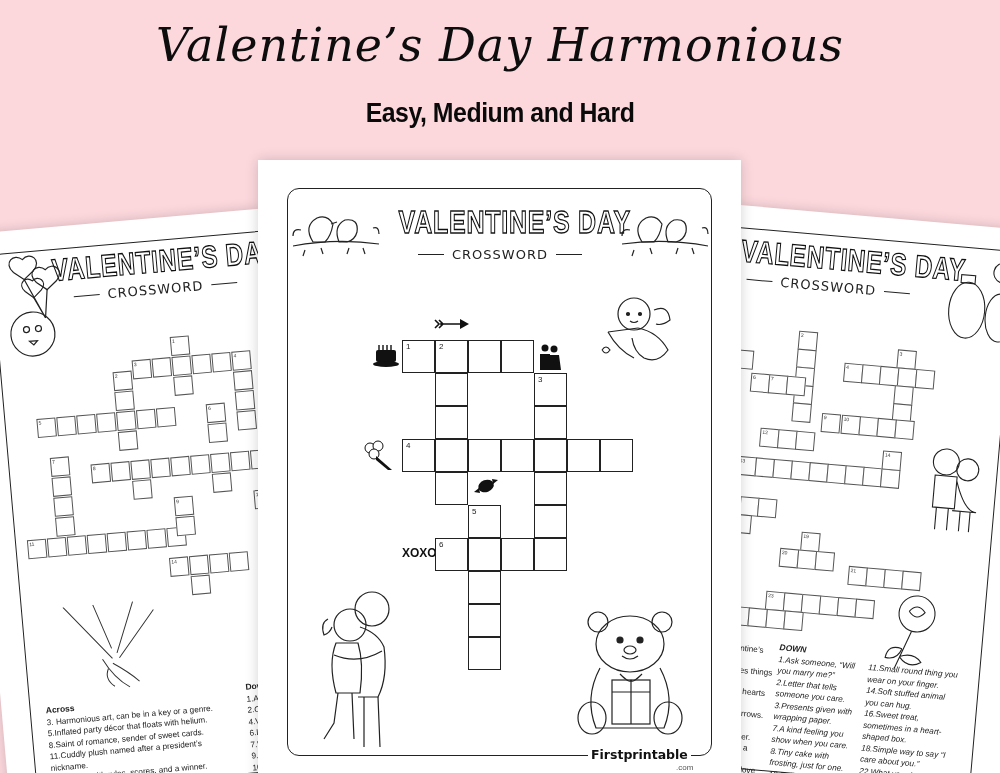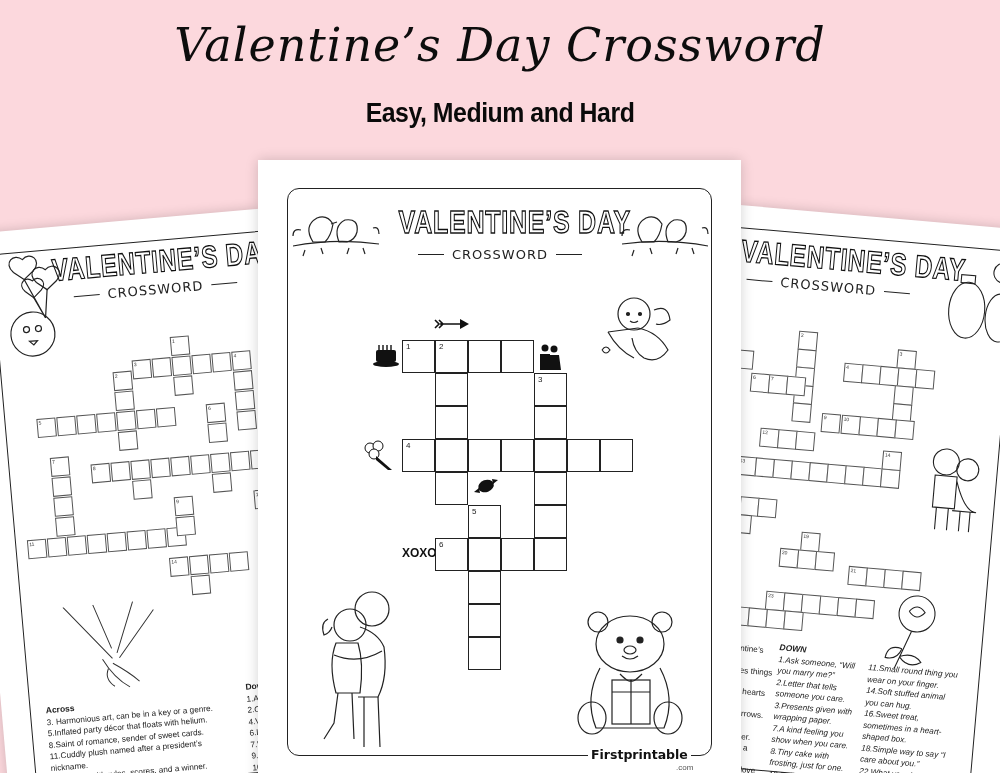--- a/index.html
+++ b/index.html
@@ -35,21 +35,21 @@
   .clue-block { position: absolute; font-size: 8.2px; line-height: 11.5px; color: #222; }
   .clue-block .hdr { font-weight: 700; font-size: 8.5px; }
 
   .icon { position: absolute; }
   .brand { position: absolute; font-family: "DejaVu Sans", sans-serif; font-weight: 700; font-size: 12.5px; background: #fff; padding: 0 3px; color: #111; }
   .brand-com { position: absolute; font-size: 8px; color: #555; }
 </style>
 </head>
 <body>
 
-<div class="hero-title">Valentine’s Day Crossword</div>
+<div class="hero-title">Valentine’s Day Harmonious</div>
 <div class="hero-sub">Easy, Medium and Hard</div>
 
 <div class="page" id="left-page">
   <div class="page-inner" style="left:28px;top:22px;width:320px;height:540px;"></div>
   <div style="position:absolute;left:60px;top:26px;width:260px;text-align:center;">
     <div class="outline-title" style="font-size:31px;">VALENTINE’S DAY</div>
     <div class="cw-sub" style="margin-top:2px;">
       <span class="dash"></span>
         <span>CROSSWORD</span>
         <span class="dash"></span>

